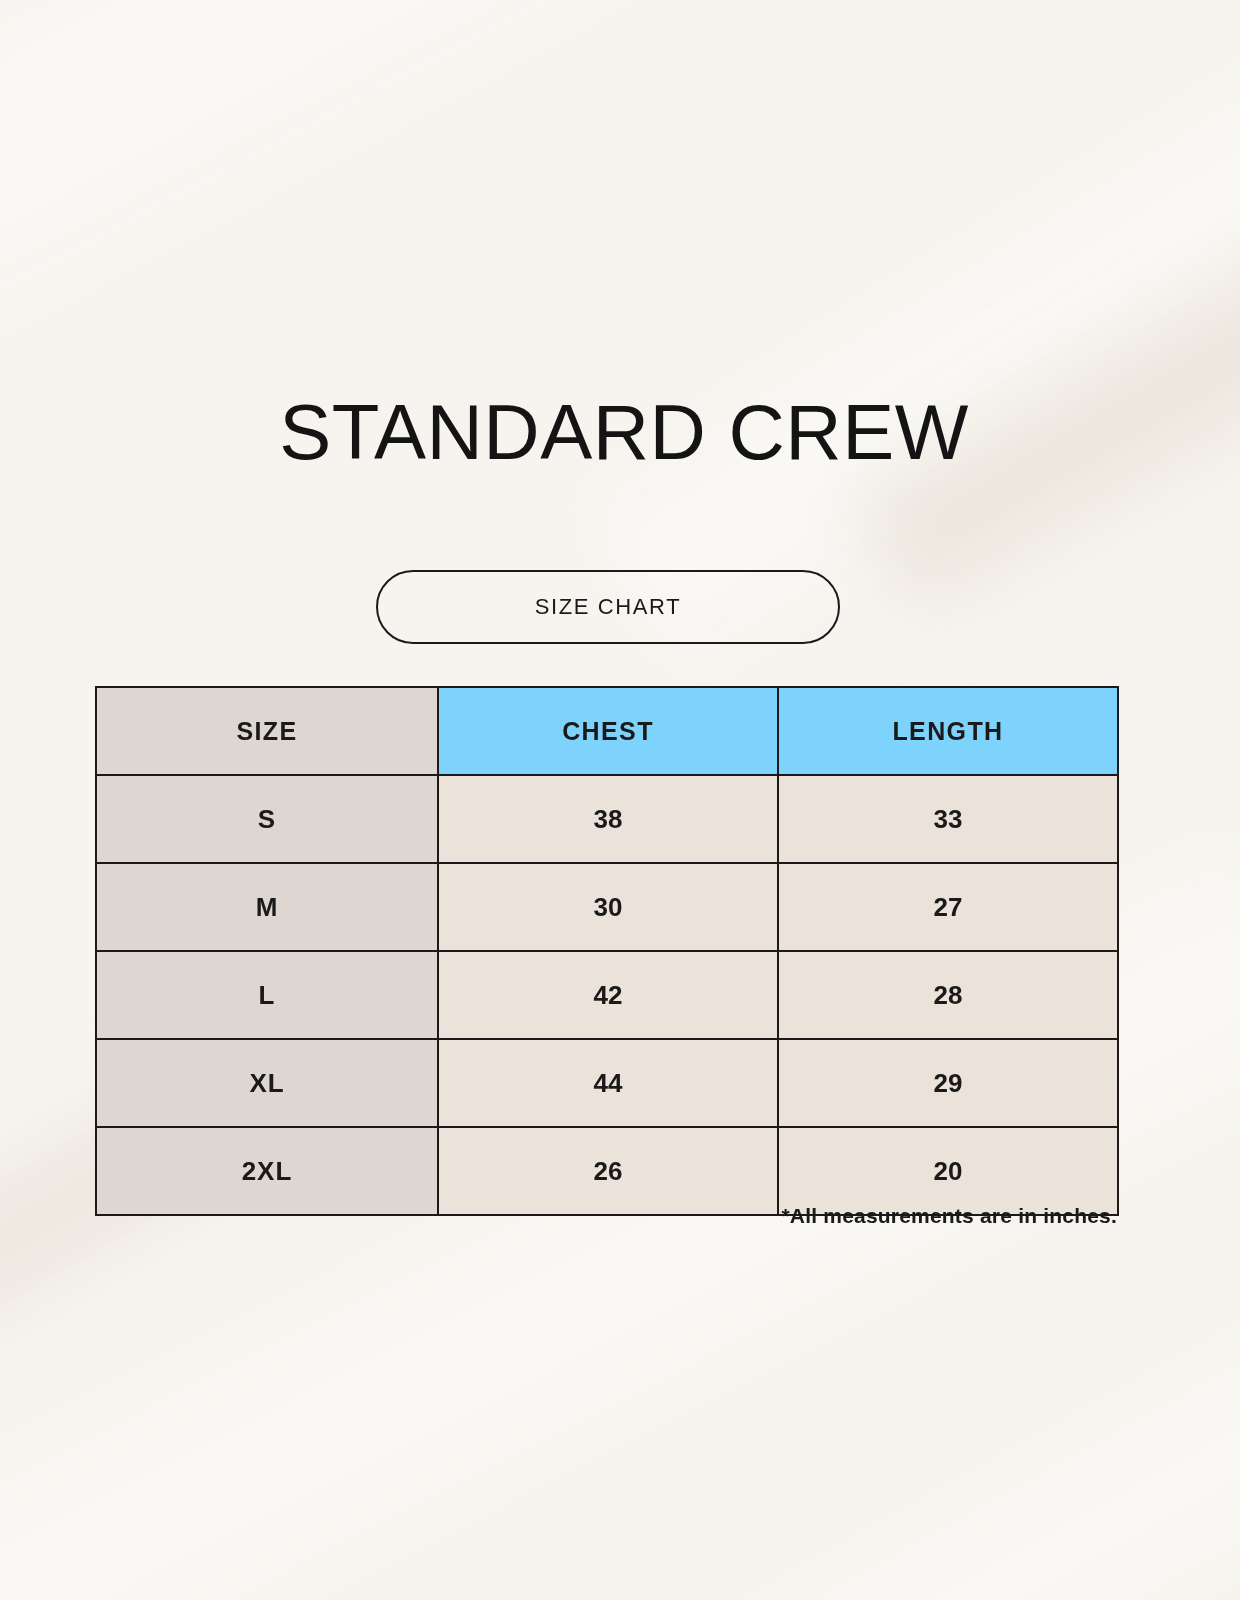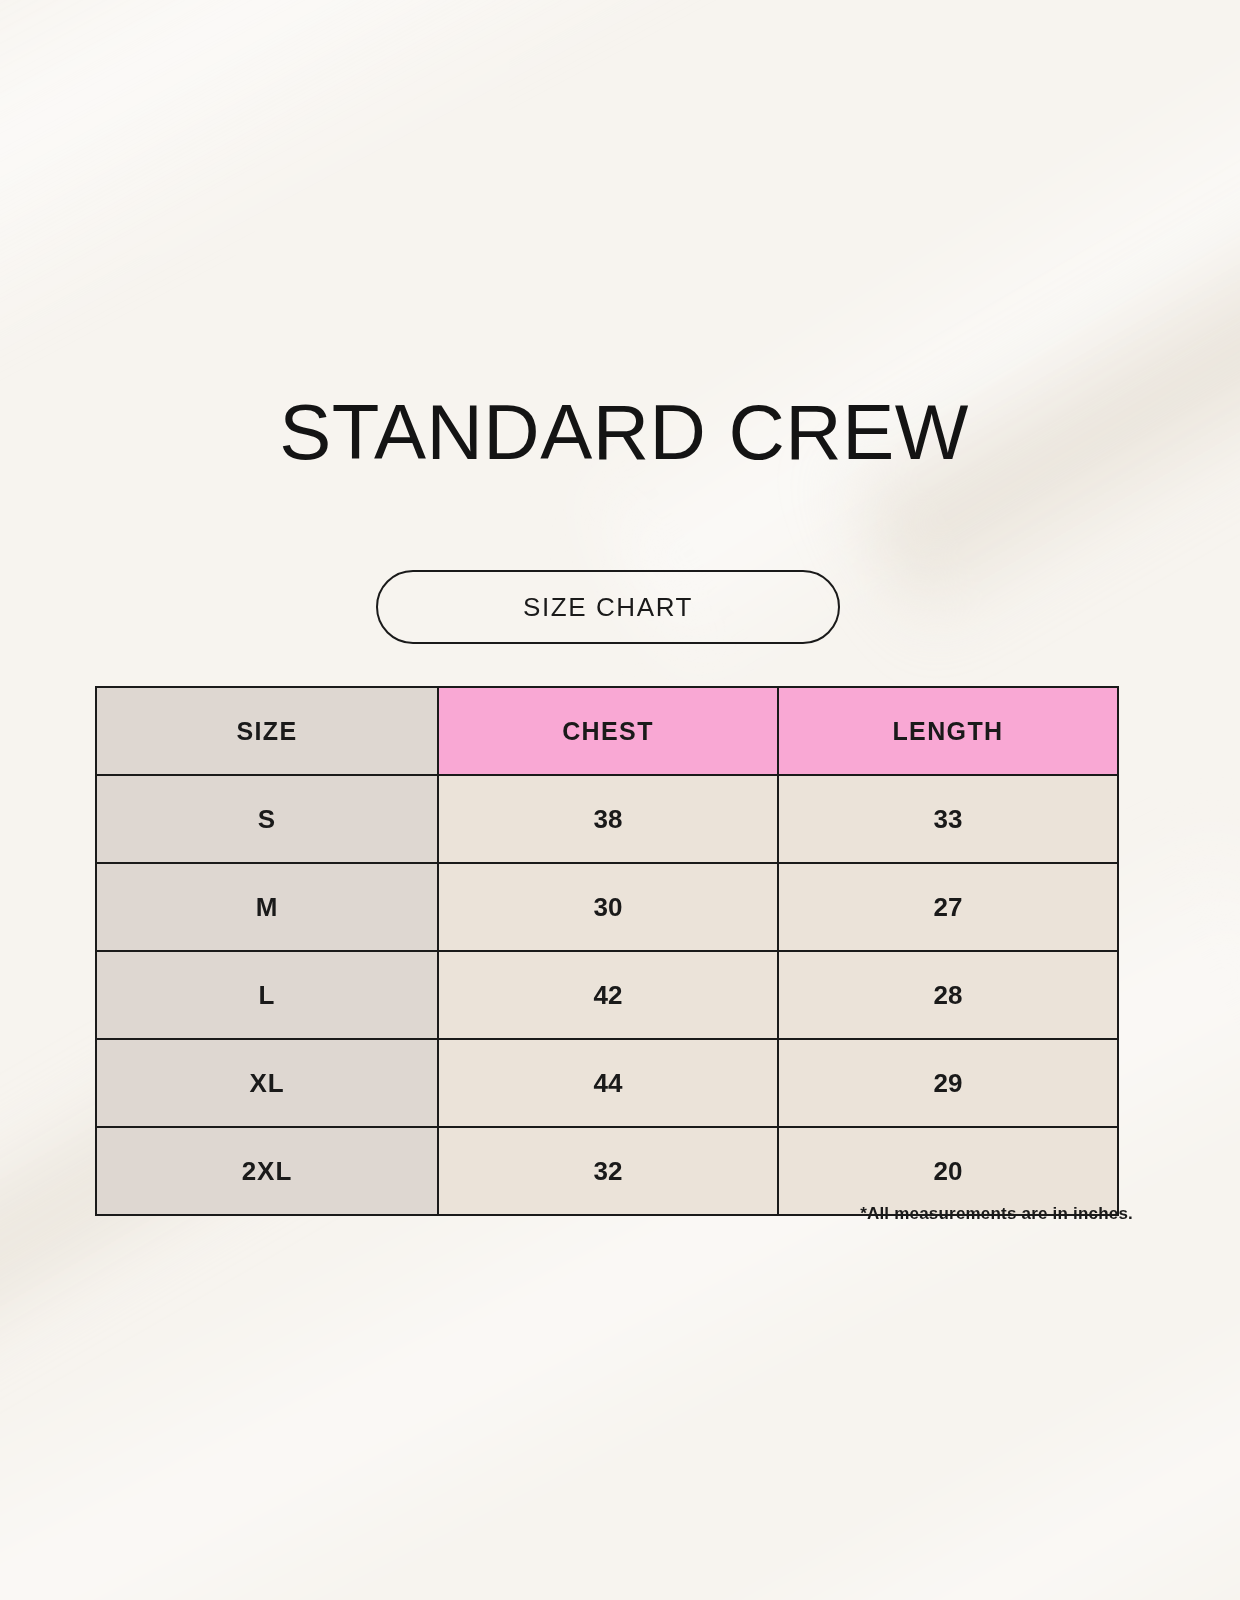--- a/index.html
+++ b/index.html
@@ -102,21 +102,21 @@
     top: 570px;
     left: 376px;
     width: 464px;
     height: 74px;
     box-sizing: border-box;
     border: 2.5px solid #1a1a1a;
     border-radius: 38px;
     display: flex;
     align-items: center;
     justify-content: center;
-    font-size: 26px;
+    font-size: 22px;
     font-weight: 500;
     letter-spacing: 1.6px;
     background: transparent;
   }
 
   .table-wrap {
     position: absolute;
     top: 686px;
     left: 95px;
     width: 1022px;
@@ -140,41 +140,41 @@
 
   thead th {
     font-size: 25px;
     font-weight: 700;
     letter-spacing: 1.4px;
   }
   th.head-size {
     background: #ded7d1;
   }
   th.head-measure {
-    background: #f9a8d4;
+    background: #7dd3fc;
   }
   tbody td.size-cell {
     background: #ded7d1;
     font-size: 26px;
     font-weight: 700;
     letter-spacing: 1px;
   }
   tbody td.val-cell {
     background: #ebe3d9;
     font-size: 26px;
     font-weight: 700;
   }
 
   .footnote {
     position: absolute;
     top: 1204px;
-    left: 16px;
+    left: 0;
     width: 1117px;
     text-align: right;
-    font-size: 17px;
+    font-size: 21px;
     font-weight: 600;
     letter-spacing: 0.2px;
     color: #1a1a1a;
   }
 </style>
 </head>
 <body>
 
 <div class="page">
 
@@ -223,21 +223,21 @@
           <td class="val-cell">42</td>
           <td class="val-cell">28</td>
         </tr>
         <tr>
           <td class="size-cell">XL</td>
           <td class="val-cell">44</td>
           <td class="val-cell">29</td>
         </tr>
         <tr>
           <td class="size-cell">2XL</td>
-          <td class="val-cell">32</td>
+          <td class="val-cell">26</td>
           <td class="val-cell">20</td>
         </tr>
       </tbody>
     </table>
   </div>
 
   <div class="footnote">*All measurements are in inches.</div>
 
 </div>
 

